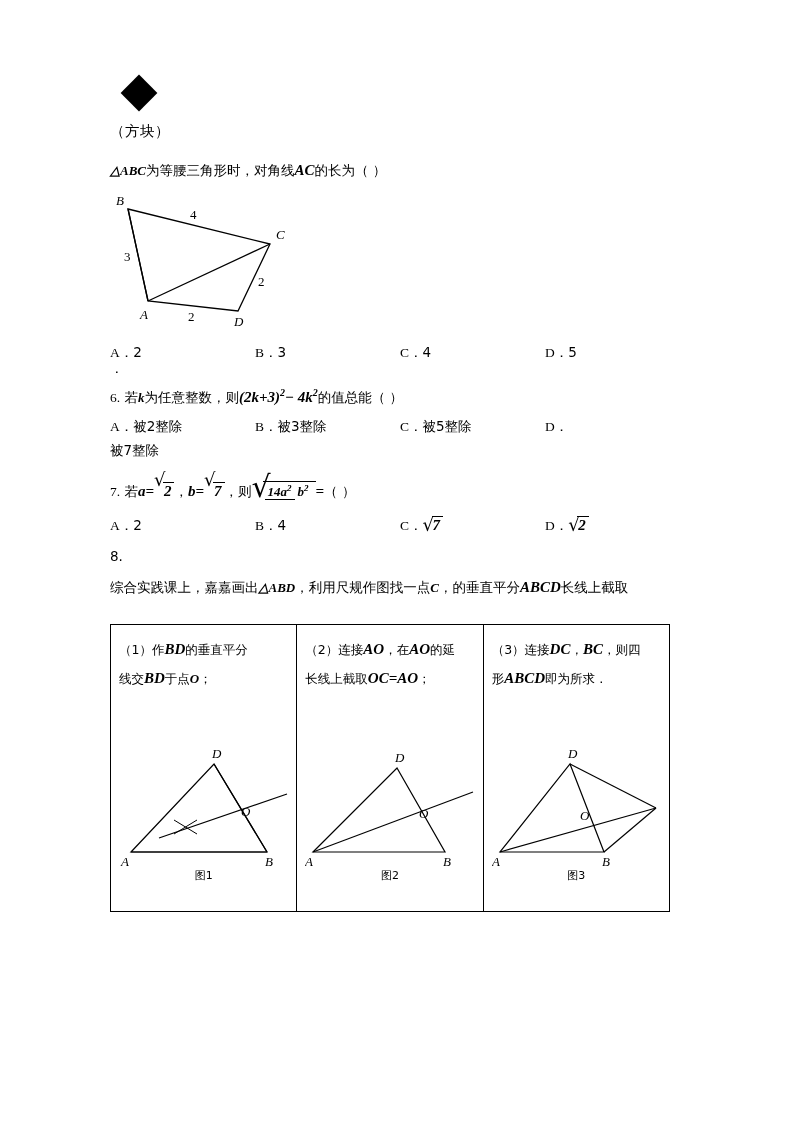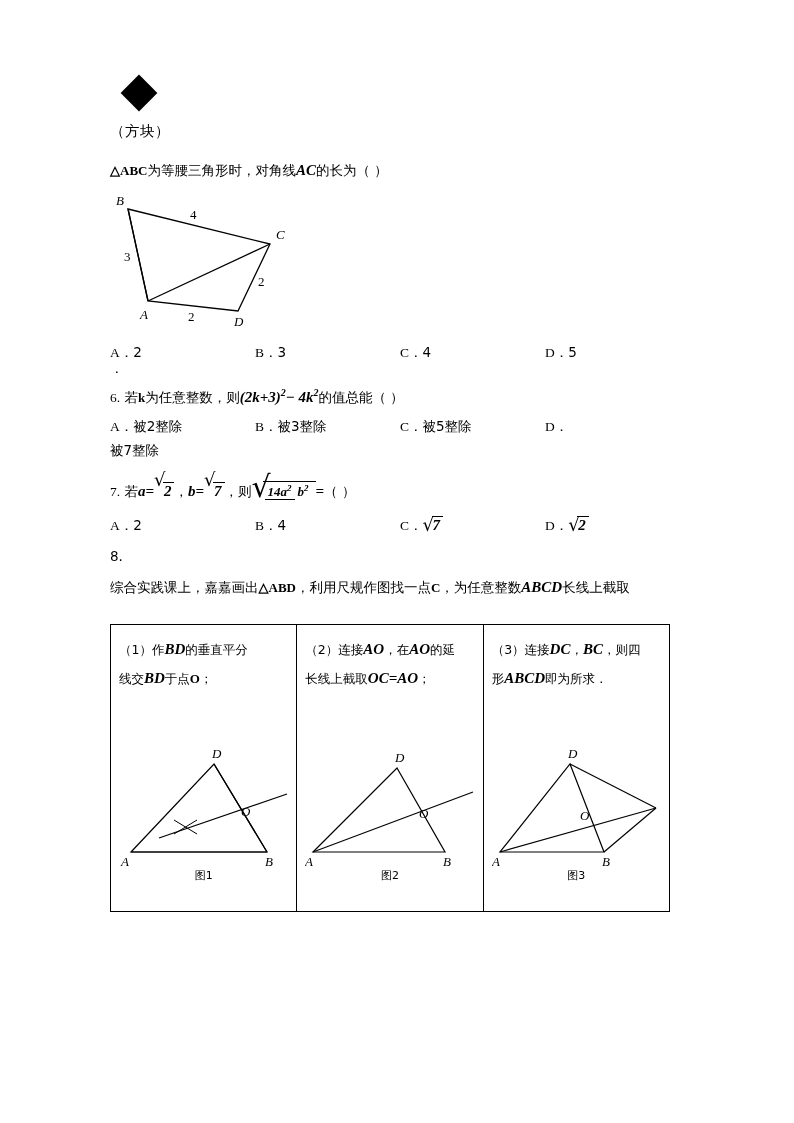--- a/index.html
+++ b/index.html
@@ -55,20 +55,21 @@
   }
   .bi {
     font-family: "Liberation Serif", serif;
     font-weight: bold;
     font-style: italic;
     font-size: 15px;
   }
   .bi-s {
     font-family: "Liberation Serif", serif;
     font-weight: bold;
+    font-style: italic;
     font-size: 13px;
   }
   .options {
     font-size: 13.5px;
     font-family: "DejaVu Sans", sans-serif;
     display: flex;
     margin: 6px 0 4px 0;
   }
   .options .opt {
     width: 168px;
@@ -233,21 +234,21 @@
     </div>
     <div class="options">
       <div class="opt"><span class="opt-label">A．</span><span>2</span></div>
       <div class="opt"><span class="opt-label">B．</span><span>4</span></div>
       <div class="opt"><span class="opt-label">C．</span><span class="rad-inline"><span class="rsign">√</span><span class="rbar">7</span></span></div>
       <div class="opt"><span class="opt-label">D．</span><span class="rad-inline"><span class="rsign">√</span><span class="rbar">2</span></span></div>
     </div>
 
     <div class="q" style="margin-top:8px">8.</div>
     <div class="para">
-      <span>综合实践课上，嘉嘉画出</span><span class="bi-s">△ABD</span><span>，利用尺规作图找一点</span><span class="bi-s">C</span><span>，为任意整数</span><span class="bi">ABCD</span><span>长线上截取</span>
+      <span>综合实践课上，嘉嘉画出</span><span class="bi-s">△ABD</span><span>，利用尺规作图找一点</span><span class="bi-s">C</span><span>，的垂直平分</span><span class="bi">ABCD</span><span>长线上截取</span>
     </div>
 
     <table class="steps">
       <tbody>
           <tr>
         <td>
           <div class="step-text">
             <span>（1）作</span><span class="bi">BD</span><span>的垂直平分</span><br>
             <span>线交</span><span class="bi">BD</span><span>于点</span><span class="bi-s">O</span><span>；</span>
           </div>

